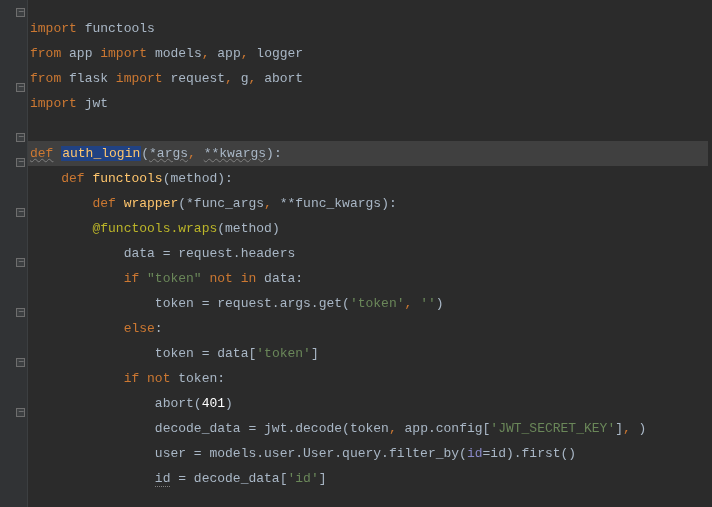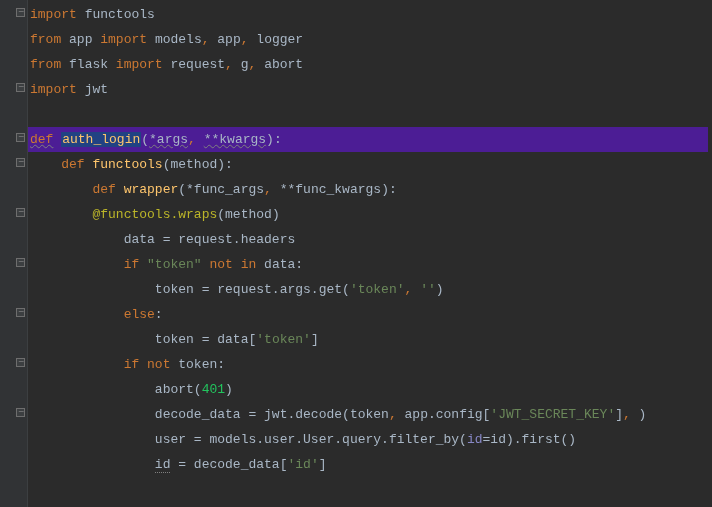--- a/index.html
+++ b/index.html
@@ -37,34 +37,34 @@
     top: -9px;
     left: 1px;
     font-size: 10px;
     color: #808080;
   }
   .code {
     position: absolute;
     left: 28px;
     top: 0;
     right: 4px;
-    padding-top: 2px;
+    padding-top: 16px;
   }
   .line {
     white-space: pre;
     padding-left: 2px;
     height: 25px;
   }
   .line.funchl {
-    background: #4c1d95;
+    background: #404040;
   }
   .kw { color: #cc7832; }
   .fn { color: #ffc66d; }
   .str { color: #6a8759; }
-  .num { color: #22c55e; }
+  .num { color: #ffffff; }
   .dec { color: #bbb529; }
   .builtin { color: #8888c6; }
   .param { color: #a9b7c6; }
   .comma { color: #cc7832; }
   .plain { color: #a9b7c6; }
   .wavy { text-decoration: underline wavy #808080; text-decoration-thickness: 1px; }
   .funcname-sel { background: #214283; color: #ffc66d; padding: 0 1px; }
   .id-underline { border-bottom: 1px dotted #808080; }
 </style>
 </head>

